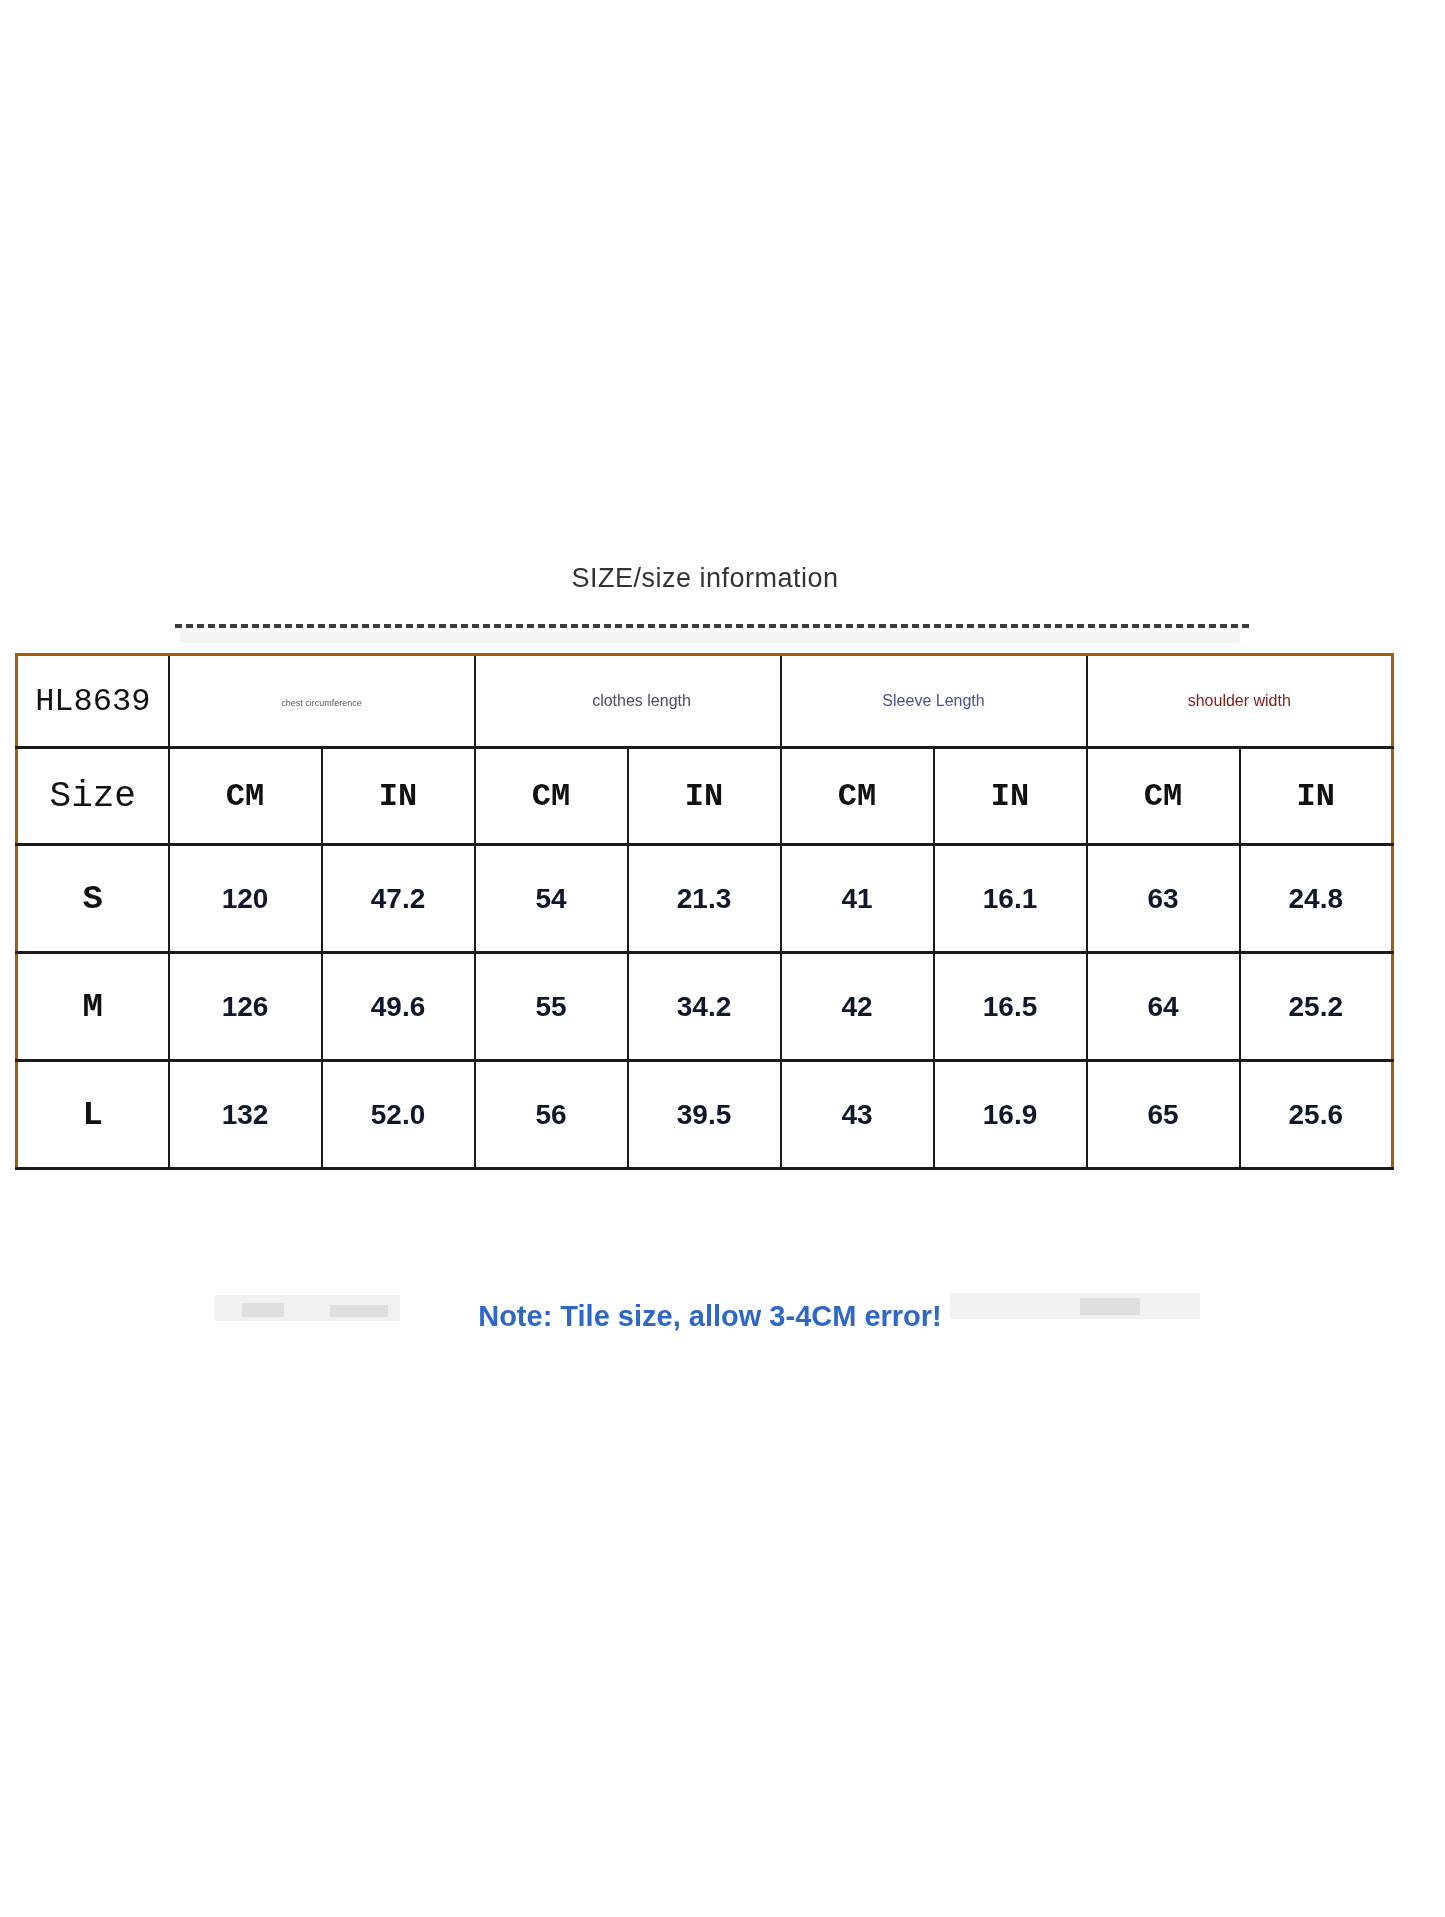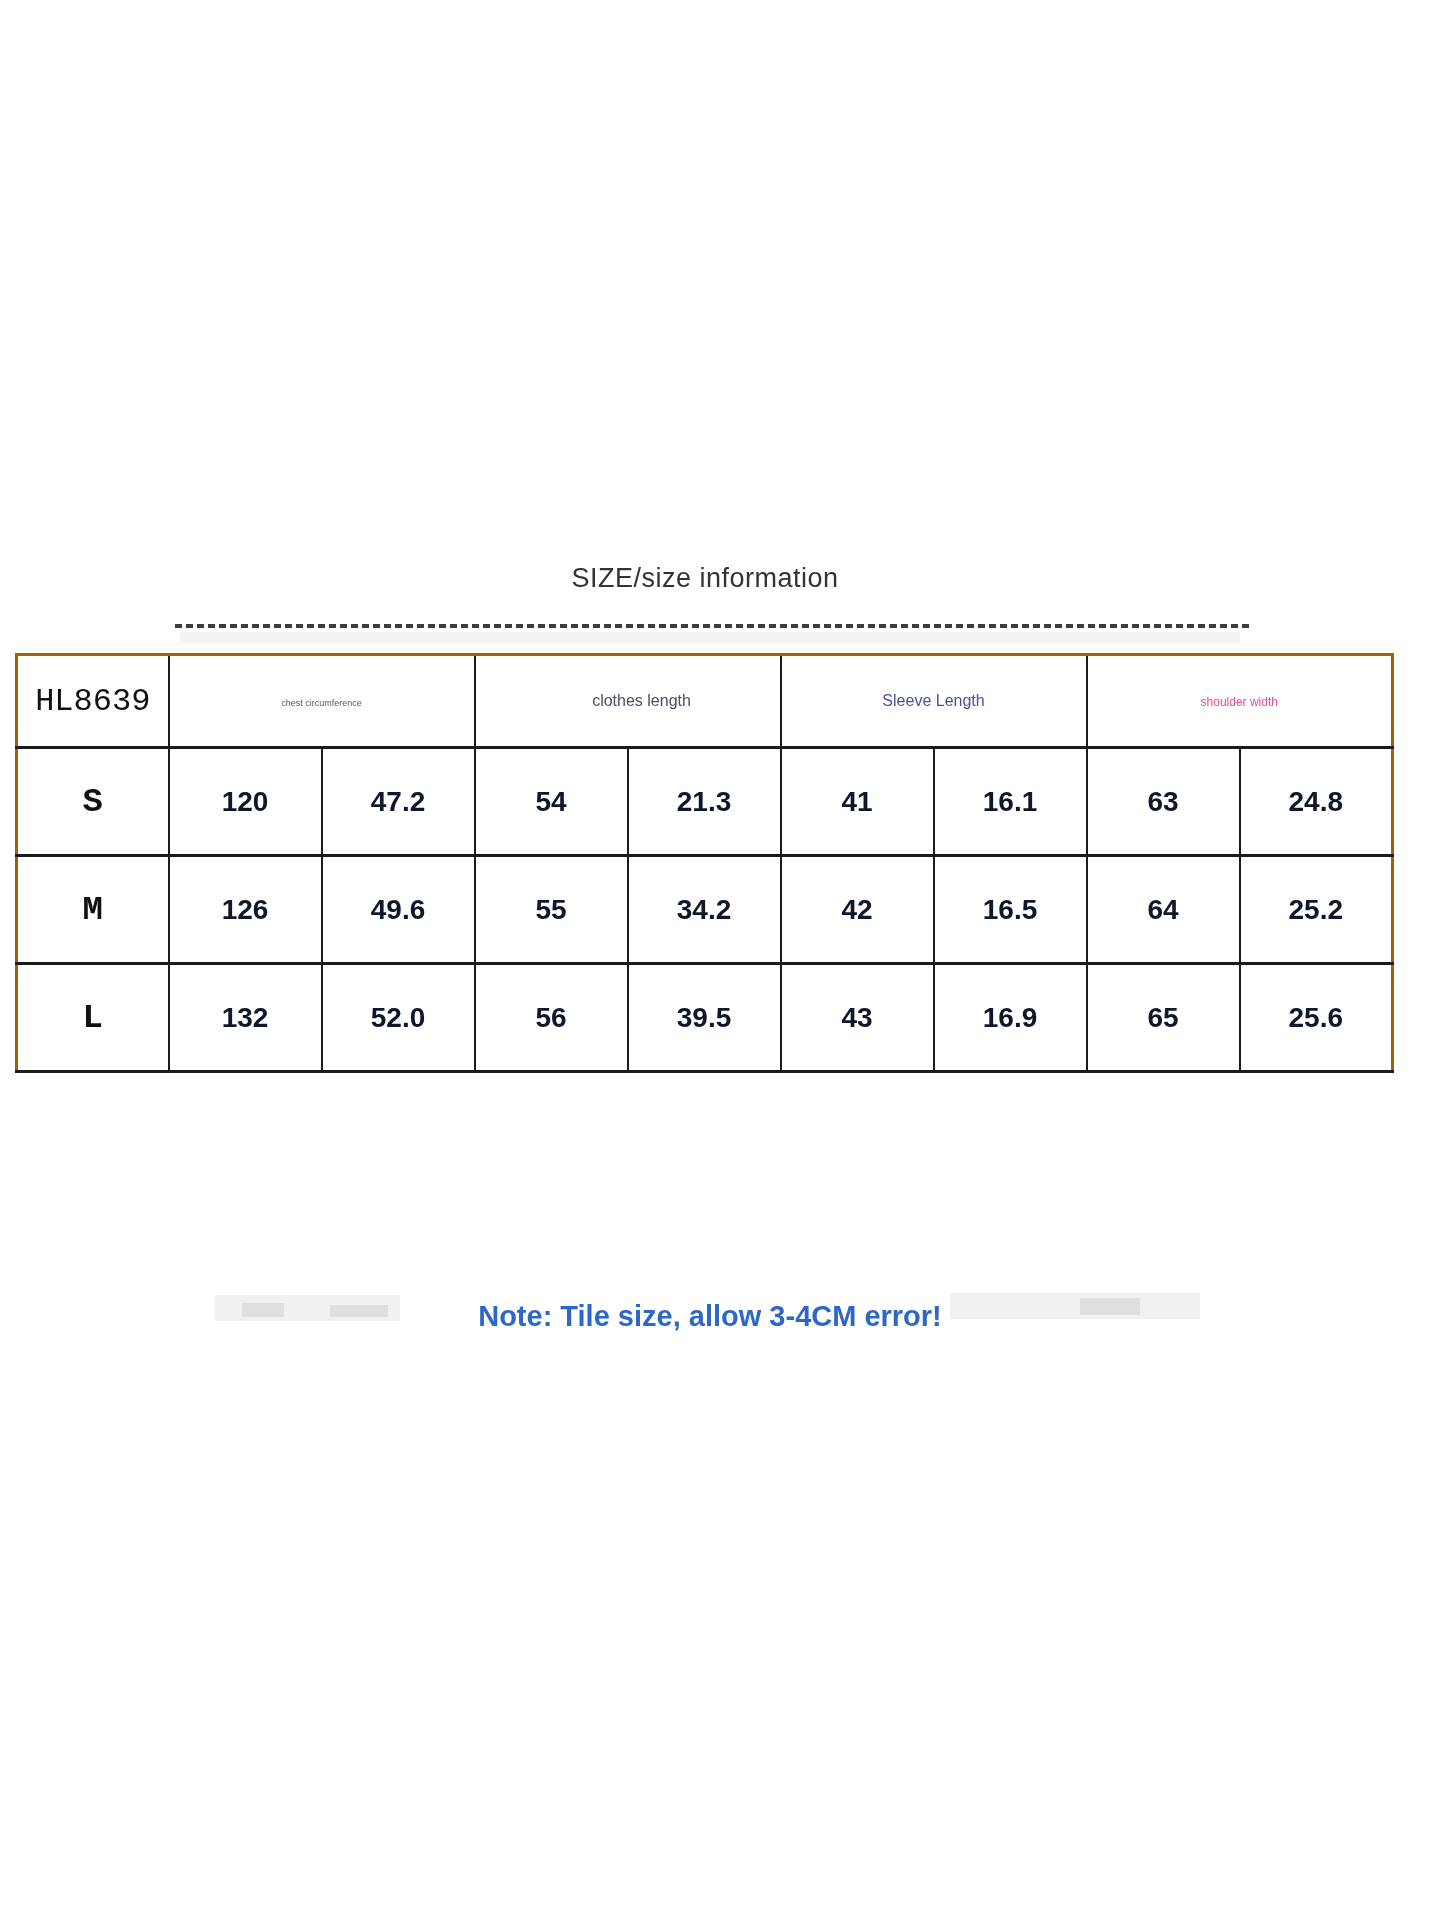--- a/index.html
+++ b/index.html
@@ -68,21 +68,21 @@
     color: #111111;
     height: 90px;
   }
   .mh {
     font-family: "Liberation Sans", sans-serif;
     font-weight: 500;
   }
   .mh-0 { font-size: 9px;  color: #59595c; }
   .mh-1 { font-size: 16px; color: #4b4c63; margin-left: 28px; }
   .mh-2 { font-size: 16px; color: #4b5095; }
-  .mh-3 { font-size: 12px; color: #ec4899; }
+  .mh-3 { font-size: 16px; color: #7f1d1d; }
   tr.unit-row td { height: 94px; }
   td.corner-cell {
     font-family: "Liberation Mono", monospace;
     font-size: 36px;
     font-weight: 500;
     color: #111111;
   }
   td.unit-cell {
     font-family: "Liberation Mono", monospace;
     font-size: 32px;
@@ -151,20 +151,31 @@
           <span class="mh mh-1">clothes length</span>
         </td>
         <td class="beige" colspan="2">
           <span class="mh mh-2">Sleeve Length</span>
         </td>
         <td class="beige" colspan="2">
           <span class="mh mh-3">shoulder width</span>
         </td>
       </tr>
 
+      <tr class="unit-row">
+        <td class="beige corner-cell">Size</td>
+        <td class="beige unit-cell">CM</td>
+        <td class="beige unit-cell">IN</td>
+        <td class="beige unit-cell">CM</td>
+        <td class="beige unit-cell">IN</td>
+        <td class="beige unit-cell">CM</td>
+        <td class="beige unit-cell">IN</td>
+        <td class="beige unit-cell">CM</td>
+        <td class="beige unit-cell">IN</td>
+      </tr>
 
       <tr class="data-row">
         <td class="beige size-cell">S</td>
         <td class="num-cell">120</td>
         <td class="num-cell">47.2</td>
         <td class="num-cell">54</td>
         <td class="num-cell">21.3</td>
         <td class="num-cell">41</td>
         <td class="num-cell">16.1</td>
         <td class="num-cell">63</td>

